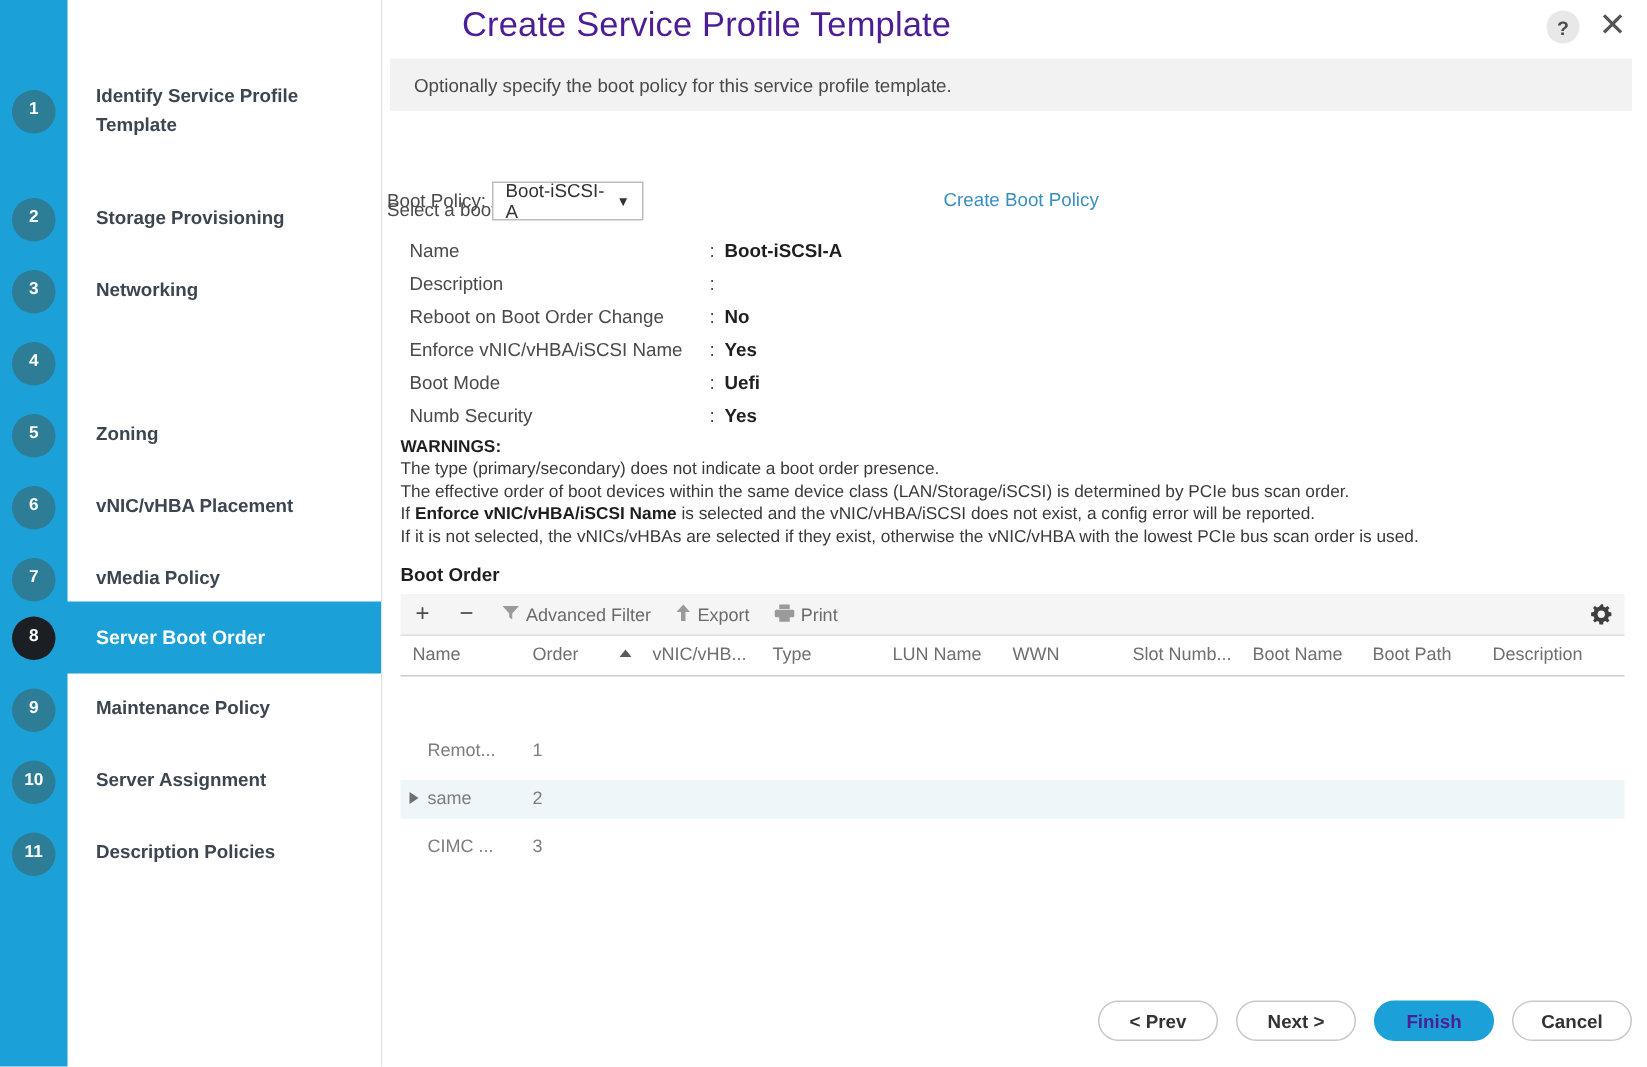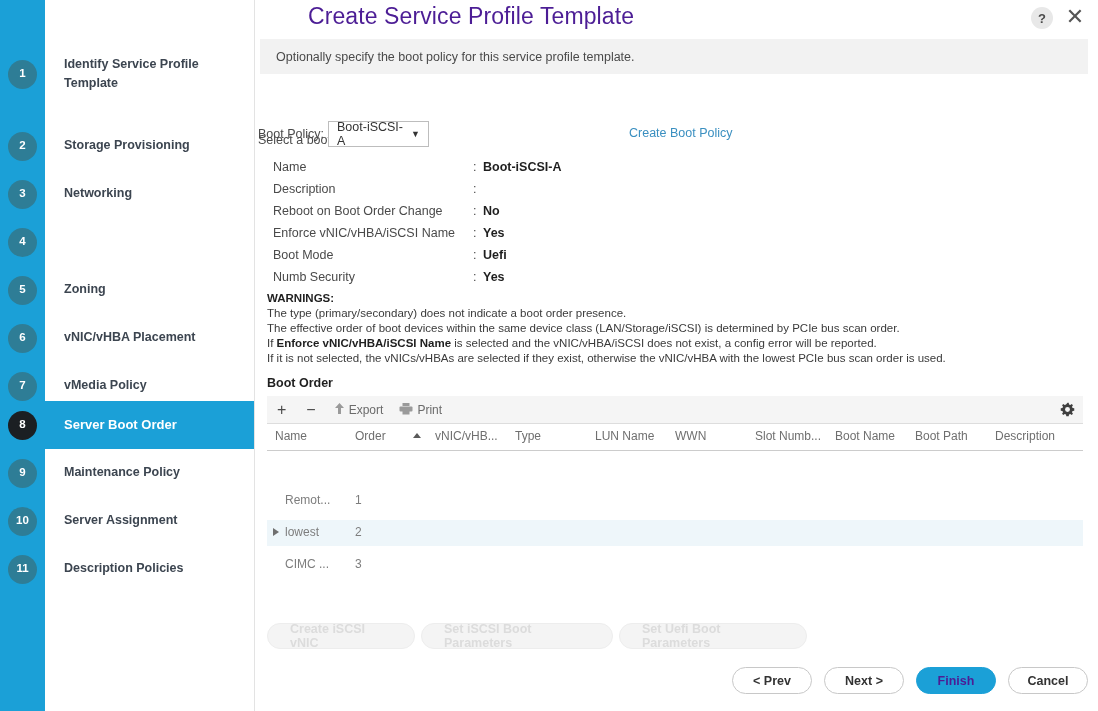--- a/index.html
+++ b/index.html
@@ -492,20 +492,28 @@
         <div class="warning-line">If <b>Enforce vNIC/vHBA/iSCSI Name</b> is selected and the vNIC/vHBA/iSCSI does not exist, a config error will be reported.</div>
         <div class="warning-line">If it is not selected, the vNICs/vHBAs are selected if they exist, otherwise the vNIC/vHBA with the lowest PCIe bus scan order is used.</div>
       </div>
   </div>
 
   <div id="boot-order-heading">Boot Order</div>
 
   <div id="table-toolbar">
     <div class="toolbar-btn" id="toolbar-add">+</div>
     <div class="toolbar-btn" id="toolbar-remove">−</div>
+    <div class="toolbar-btn">
+      <span>
+        <svg width="13" height="13" viewBox="0 0 13 13">
+            <polygon points="1,2 12,2 7.5,7 7.5,11 5.5,9.5 5.5,7" fill="#9a9a9a"></polygon>
+          </svg>
+      </span>
+      <span>Advanced Filter</span>
+    </div>
     <div class="toolbar-btn">
       <span>
         <svg width="11" height="13" viewBox="0 0 11 13">
             <polygon points="5.5,1 10,6 7,6 7,12 4,12 4,6 1,6" fill="#9a9a9a"></polygon>
           </svg>
       </span>
       <span>Export</span>
     </div>
     <div class="toolbar-btn">
       <span>
@@ -539,34 +547,29 @@
       <div class="col-head" style="left: 728px;">Description</div>
     </div>
 
   <div id="table-body">
       <div class="table-row" style="top: 456px;">
         <div class="cell-name">Remot...</div>
         <div class="cell-order">1</div>
       </div>
       <div class="table-row selected" style="top: 488px;">
         <div class="cell-expander"></div>
-        <div class="cell-name">lowest</div>
+        <div class="cell-name">same</div>
         <div class="cell-order">2</div>
       </div>
       <div class="table-row" style="top: 520px;">
         <div class="cell-name">CIMC ...</div>
         <div class="cell-order">3</div>
       </div>
     </div>
 
-  <div id="param-buttons">
-      <div class="param-btn" style="width: 148px;">Create iSCSI vNIC</div>
-      <div class="param-btn" style="width: 192px;">Set iSCSI Boot Parameters</div>
-      <div class="param-btn" style="width: 188px;">Set Uefi Boot Parameters</div>
-    </div>
 
   <div id="footer-buttons">
     <div class="nav-btn">&lt; Prev</div>
     <div class="nav-btn">Next &gt;</div>
     <div class="nav-btn primary">Finish</div>
     <div class="nav-btn">Cancel</div>
   </div>
 
 </div>
 

